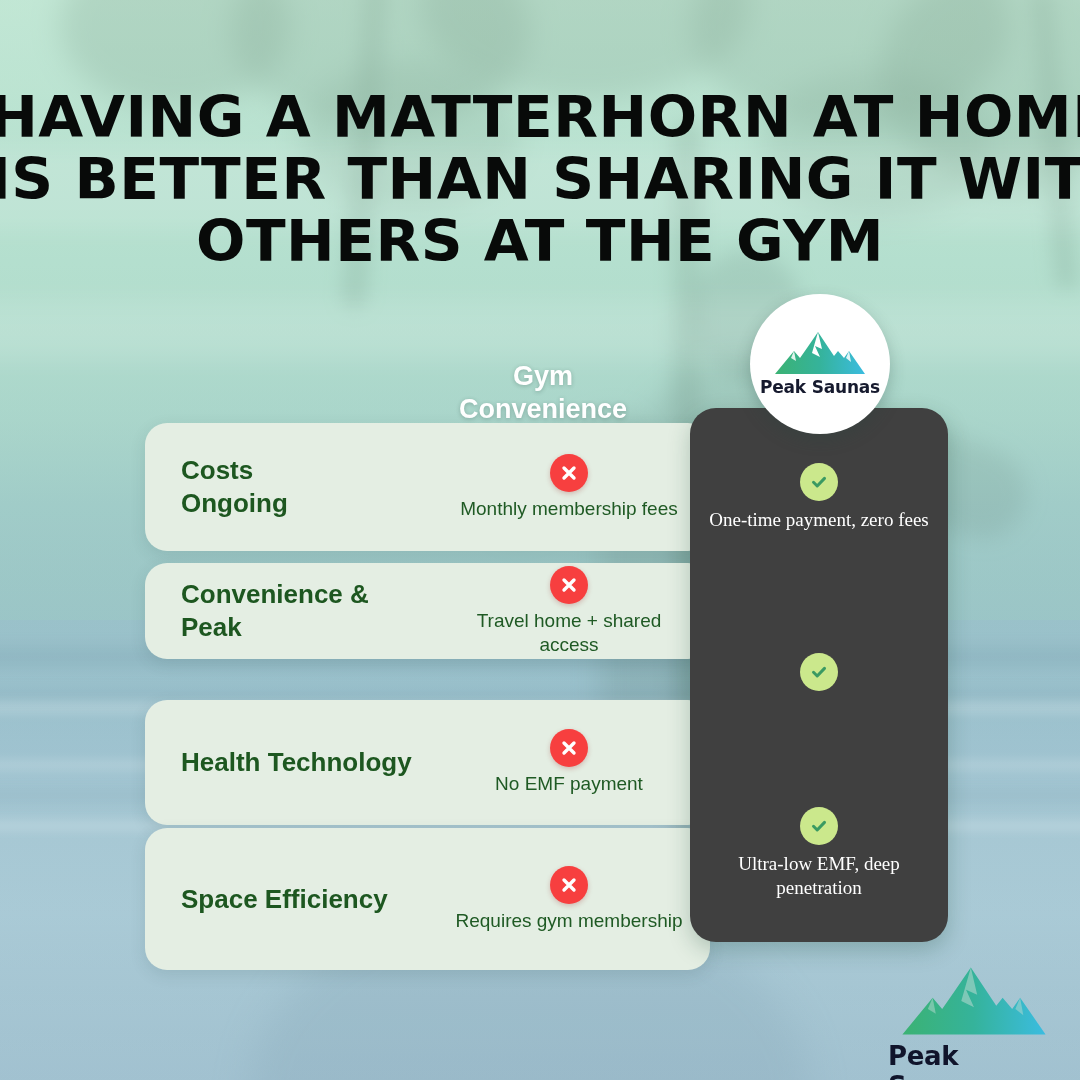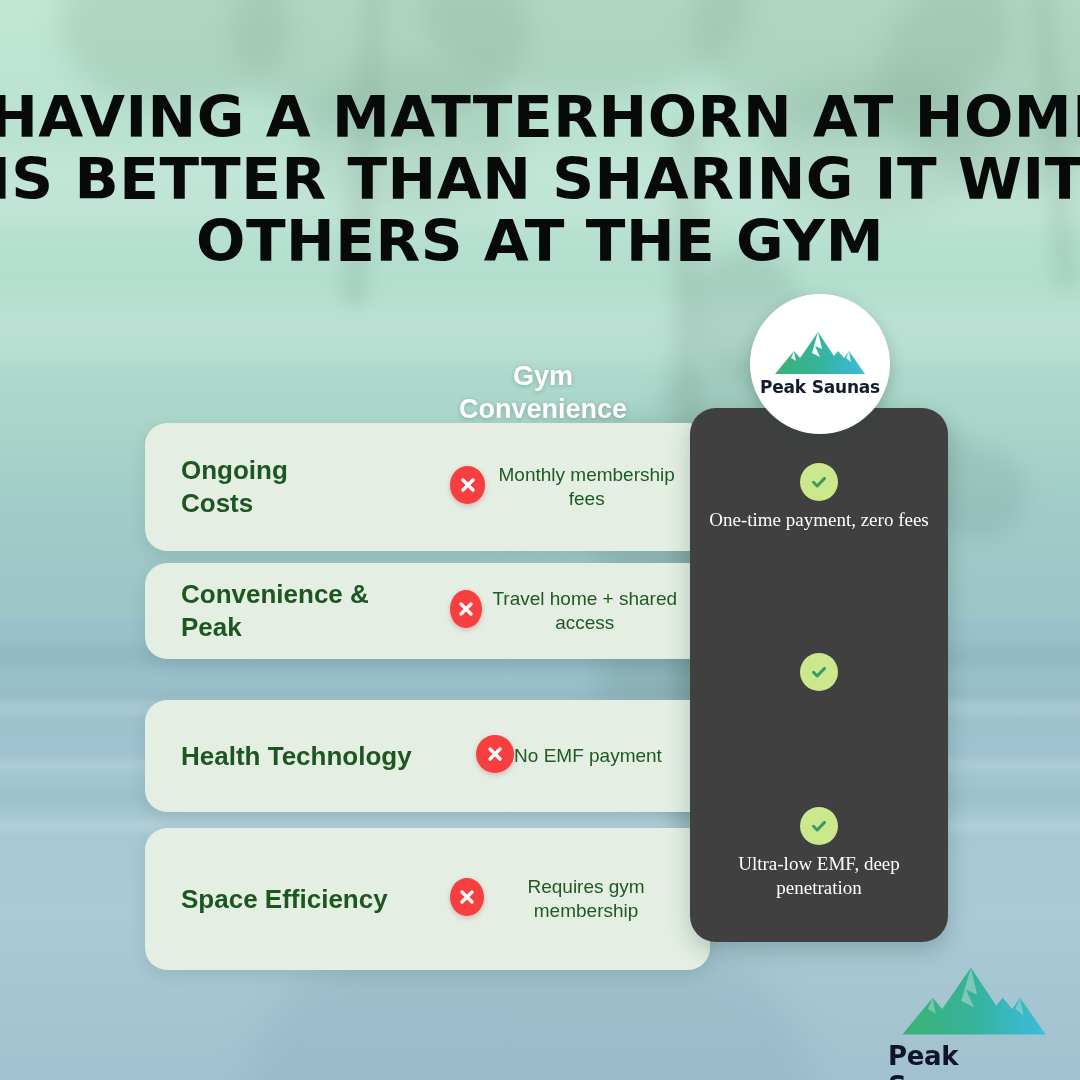--- a/index.html
+++ b/index.html
@@ -117,21 +117,21 @@
     position:absolute; left:145px; width:565px;
     background:#e4eee3; border-radius:22px;
     box-shadow:0 5px 16px rgba(40,70,70,.13);
     display:flex; align-items:center;
   }
   .row-label {
     width:305px; padding-left:36px;
     color:#1d5720; font-weight:700; font-size:26px; line-height:33px;
   }
   .row-gym {
-    flex:1; display:flex; flex-direction:row;
+    flex:1; display:flex; flex-direction:column;
     align-items:center; justify-content:center; padding-right:22px;
   }
   .xmark {
     width:38px; height:38px; border-radius:50%;
     background:#f73f3f; display:flex; align-items:center; justify-content:center;
     margin-bottom:5px; box-shadow:0 2px 5px rgba(150,30,30,.25);
   }
   .gym-text {
     color:#1f5a24; font-size:19px; line-height:24px; text-align:center;
   }
@@ -213,22 +213,22 @@
 
   <div class="gym-head">
     <div>Gym</div>
     <div>Convenience</div>
   </div>
 
   <div class="rows">
 
     <div class="row" style="top:423px;height:128px;">
       <div class="row-label">
+        <div>Costs</div>
         <div>Ongoing</div>
-        <div>Costs</div>
       </div>
       <div class="row-gym">
         <div class="xmark">
           <svg width="20" height="20" viewBox="0 0 20 20">
               <path d="M5 5 L15 15 M15 5 L5 15" stroke="#fff" stroke-width="3.4" stroke-linecap="round"></path>
             </svg>
         </div>
         <div class="gym-text">Monthly membership fees</div>
       </div>
     </div>
@@ -241,21 +241,21 @@
       <div class="row-gym">
         <div class="xmark">
           <svg width="20" height="20" viewBox="0 0 20 20">
               <path d="M5 5 L15 15 M15 5 L5 15" stroke="#fff" stroke-width="3.4" stroke-linecap="round"></path>
             </svg>
         </div>
         <div class="gym-text">Travel home + shared access</div>
       </div>
     </div>
 
-    <div class="row" style="top:700px;height:112px;">
+    <div class="row" style="top:700px;height:125px;">
       <div class="row-label">
         <div>Health Technology</div>
       </div>
       <div class="row-gym">
         <div class="xmark">
           <svg width="20" height="20" viewBox="0 0 20 20">
               <path d="M5 5 L15 15 M15 5 L5 15" stroke="#fff" stroke-width="3.4" stroke-linecap="round"></path>
             </svg>
         </div>
         <div class="gym-text">No EMF payment</div>

